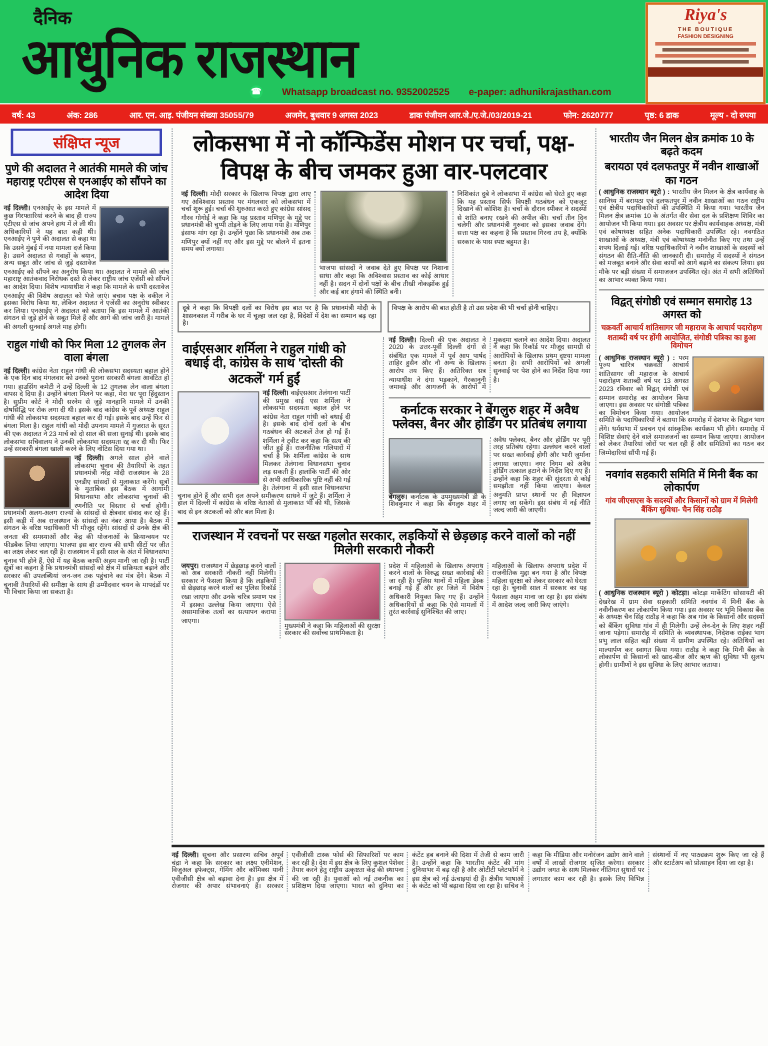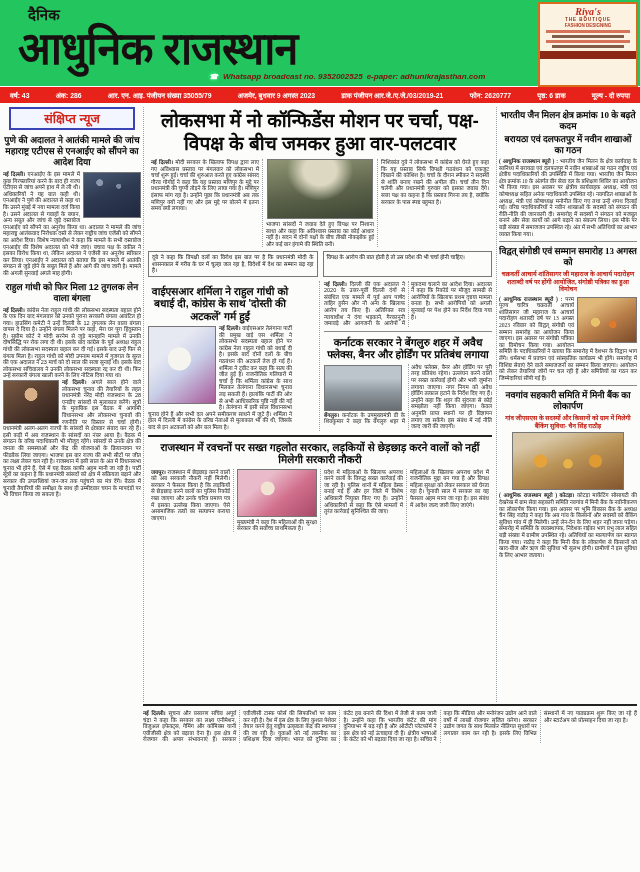--- a/index.html
+++ b/index.html
@@ -4,39 +4,39 @@
 <style>
   html,body{margin:0;padding:0;}
   body{
     width:640px;height:872px;position:relative;overflow:hidden;
     background:#fcfcfa;font-family:"Liberation Sans",sans-serif;color:#111;
   }
   
   .masthead{position:absolute;left:0;top:0;width:640px;height:86px;background:#22c55e;}
   .logo-small{position:absolute;left:28px;top:4px;font-size:15px;font-weight:bold;color:#181010;}
   .logo-main{position:absolute;left:18px;top:16px;font-size:43px;font-weight:bold;color:#181010;letter-spacing:-1px;white-space:nowrap;transform:scaleY(1.05);transform-origin:top left;}
-  .contact-row{position:absolute;left:208px;top:71px;display:flex;align-items:center;gap:4px;font-size:8px;font-weight:bold;color:#7d120b;white-space:nowrap;font-style:italic;}
+  .contact-row{position:absolute;left:208px;top:71px;display:flex;align-items:center;gap:16px;font-size:8px;font-weight:bold;color:#7d120b;white-space:nowrap;}
   .wa-icon{display:inline-block;width:11px;height:11px;border-radius:50%;background:#25d366;color:#fff;font-size:7px;line-height:11px;text-align:center;}
   .ad-box{position:absolute;right:2px;top:2px;width:96px;height:81px;border:2px solid #d96b1f;background:#fcf2e2;overflow:hidden;text-align:center;}
-  .ad-brand{font-family:"Liberation Serif",serif;font-style:italic;font-weight:bold;font-size:10px;color:#c2271c;margin-top:2px;text-align:center;}
+  .ad-brand{font-family:"Liberation Serif",serif;font-style:italic;font-weight:bold;font-size:14px;color:#c2271c;margin-top:2px;text-align:center;}
   .ad-sub{font-size:4.5px;letter-spacing:1px;color:#8a2a10;font-weight:bold;}
   .ad-line{font-size:4.5px;color:#b03a20;font-weight:bold;margin-top:1px;}
   .ad-bar{height:3px;margin:2px 6px 0 6px;background:#c84a2a;opacity:.75;}
   .ad-bar.dk{background:#5a2a18;}
   .ad-bar.w1{margin:2px 12px 0 12px;}
   .ad-foot{margin-top:3px;height:8px;background:#8a2a14;}
   
   .infobar{position:absolute;left:0;top:87px;width:640px;height:16px;background:#e7221a;color:#fff;
     display:flex;align-items:center;justify-content:space-between;padding:0 10px;box-sizing:border-box;
     font-size:6.8px;font-weight:bold;white-space:nowrap;}
   
   .col-left{position:absolute;left:3px;top:107px;width:138px;height:761px;overflow:hidden;}
   .col-center{position:absolute;left:143px;top:107px;width:354px;height:595px;overflow:hidden;
     border-left:1px dotted #98a0a8;border-right:1px dotted #98a0a8;box-sizing:border-box;padding:0 4px;}
-  .col-right{position:absolute;left:499px;top:107px;width:138px;height:595px;overflow:hidden;font-family:Liberation Serif, serif;}
+  .col-right{position:absolute;left:499px;top:107px;width:138px;height:595px;overflow:hidden;}
   .bottom-band{position:absolute;left:143px;top:704px;width:494px;height:164px;overflow:hidden;border-top:2px solid #222;padding-top:2px;box-sizing:border-box;}
   
   .body-text{font-size:5.5px;line-height:6.6px;text-align:justify;color:#1d1d1d;}
   .dl{font-weight:bold;}
   .briefs-header{border:2px solid #3a43b5;background:#f3f5ff;color:#d42318;font-weight:bold;
     font-size:12.5px;text-align:center;padding:1px 0;margin:0 6px 4px 6px;}
   .h-left{font-size:9px;font-weight:bold;text-align:center;line-height:11px;margin:5px 1px 3px 1px;color:#0d0d0d;}
   .h-lead{font-size:19px;font-weight:bold;text-align:center;line-height:23px;margin:2px 0 4px 0;color:#0b0b0b;}
   .h-sub{font-size:10.5px;font-weight:bold;text-align:center;line-height:12.5px;margin:4px 0 3px 0;color:#0b0b0b;}
   .h-right{font-size:9px;font-weight:bold;text-align:center;line-height:11px;margin:3px 0 2px 0;color:#0b0b0b;}

